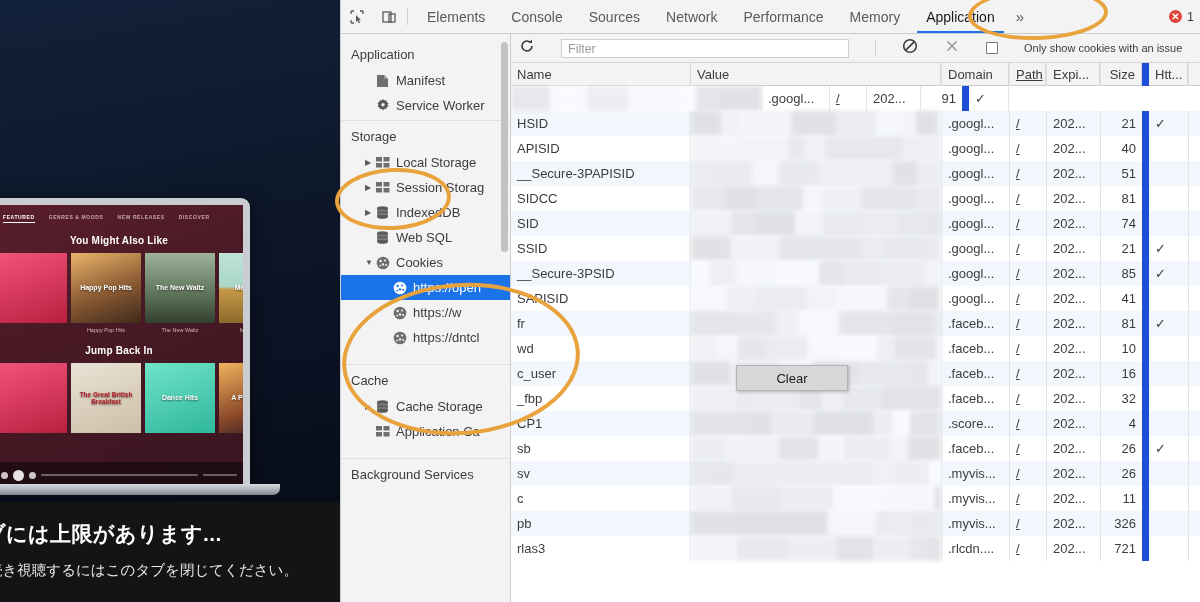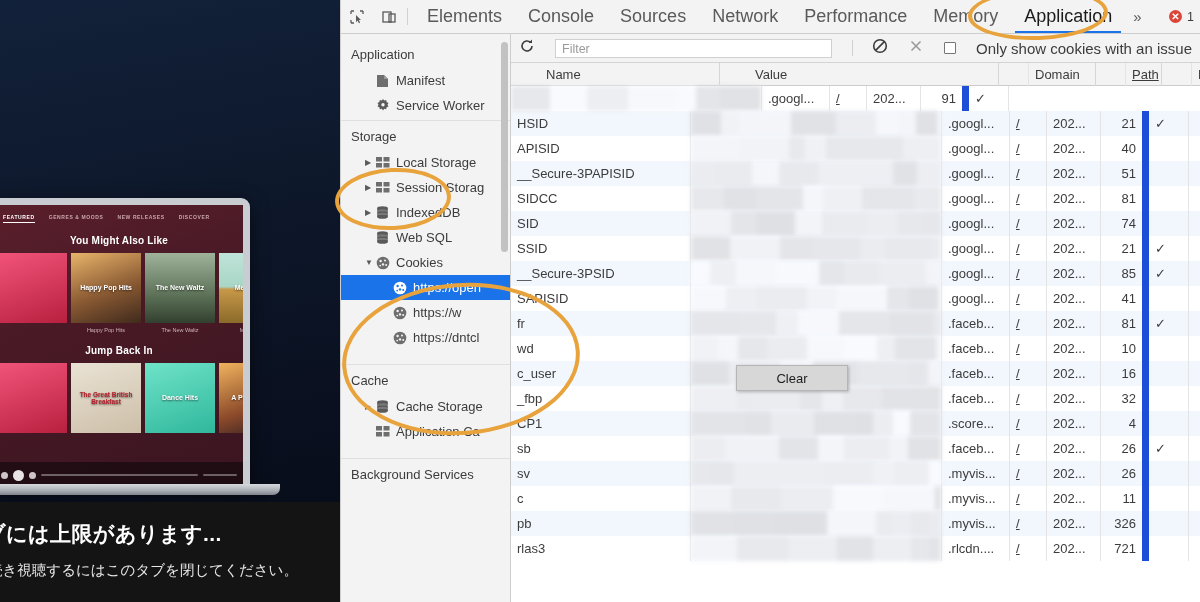--- a/index.html
+++ b/index.html
@@ -97,21 +97,21 @@
   .dt-tabbar {
     height: 34px; background: #f3f3f3; border-bottom: 1px solid #cdcdcd;
     display: flex; align-items: stretch; position: relative;
   }
   .dt-icbtn {
     width: 32px; display: flex; align-items: center; justify-content: center;
     cursor: pointer;
   }
   .dt-sep { width: 1px; background: #d0d0d0; margin: 8px 6px 8px 2px; }
   .dt-tab {
-    display: flex; align-items: center; padding: 0 13px; font-size: 18px;
+    display: flex; align-items: center; padding: 0 13px; font-size: 14px;
     color: #5a5a5a; white-space: nowrap; cursor: pointer; position: relative;
   }
   .dt-tab.sel { color: #1a1a1a; }
   .dt-tab.sel::after {
     content: ""; position: absolute; left: 4px; right: 4px; bottom: 0;
     height: 2.5px; background: #1a73e8;
   }
   .dt-more { display:flex; align-items:center; padding: 0 8px; color:#5a5a5a; font-size:15px; cursor:pointer;}
   .dt-right { margin-left: auto; display: flex; align-items: center; gap: 5px; padding-right: 6px; }
   .err-badge {
@@ -144,41 +144,41 @@
   .arrow.empty { visibility: hidden; }
   .sideicon { width: 20px; flex: 0 0 20px; display: flex; align-items: center; }
   .side-scroll {
     position: absolute; right: 2px; top: 8px; width: 7px; height: 210px;
     background: #c2c2c2; border-radius: 4px;
   }
 
   
   .dt-main { flex: 1; background: #fff; display: flex; flex-direction: column; overflow: hidden; }
   .ck-toolbar {
-    height: 29px; display: flex; align-items: center; gap: 20px;
+    height: 29px; display: flex; align-items: center; gap: 26px;
     padding: 0 8px; background: #f3f3f3; border-bottom: 1px solid #d4d4d4;
   }
   .ck-filter {
     width: 288px; height: 19px; background: #fff; border: 1px solid #d0d0d0;
     font-size: 12.5px; color: #9a9a9a; padding: 0 6px; line-height: 18px;
   }
   .tb-sep { width: 1px; height: 16px; background: #d0d0d0; }
   .ck-check {
     width: 12px; height: 12px; border: 1px solid #767676; background: #fff;
     border-radius: 1px;
   }
-  .ck-lbl { font-size: 15px; color: #3c3c3c; white-space: nowrap; }
+  .ck-lbl { font-size: 11px; color: #3c3c3c; white-space: nowrap; }
 
   .ck-table { flex: 1; overflow: hidden; background: #fff; }
   .ck-row { display: flex; height: 25px; align-items: center; }
   .ck-head {
     height: 23px; background: #f3f3f3; border-bottom: 1px solid #cdcdcd;
     font-size: 12.5px; color: #3c3c3c;
   }
-  .ck-head .c { border-right: 1px solid #d6d6d6; height: 23px; line-height: 23px; margin-left: 29px; }
+  .ck-head .c { border-right: 1px solid #d6d6d6; height: 23px; line-height: 23px; }
   .c { padding: 0 6px; overflow: hidden; white-space: nowrap; font-size: 13px; color: #3c3c3c; }
   .c-name { width: 180px; flex: 0 0 180px; border-right: 1px solid #e4e4e4; height:25px; line-height:25px;}
   .c-value { width: 250px; flex: 0 0 250px; height:25px;}
   .c-domain { width: 68px; flex: 0 0 68px; border-left: 1px solid #e4e4e4; height:25px; line-height:25px;}
   .c-path { width: 37px; flex: 0 0 37px; border-left: 1px solid #e4e4e4; height:25px; line-height:25px;text-decoration:underline;}
   .c-exp { width: 54px; flex: 0 0 54px; border-left: 1px solid #e4e4e4; height:25px; line-height:25px;}
   .c-size { width: 42px; flex: 0 0 42px; border-left: 1px solid #e4e4e4; text-align: right; height:25px; line-height:25px;}
   .c-http { width: 46px; flex: 0 0 46px; border-left: 7px solid #1d4ed8; text-align: left; height:25px; line-height:25px;}
   .c-last { width: 30px; flex: 0 0 30px; border-left: 1px solid #e4e4e4; height:25px;}
   .ck-body .ck-row:nth-child(even) { background: #f2f7fd; }

